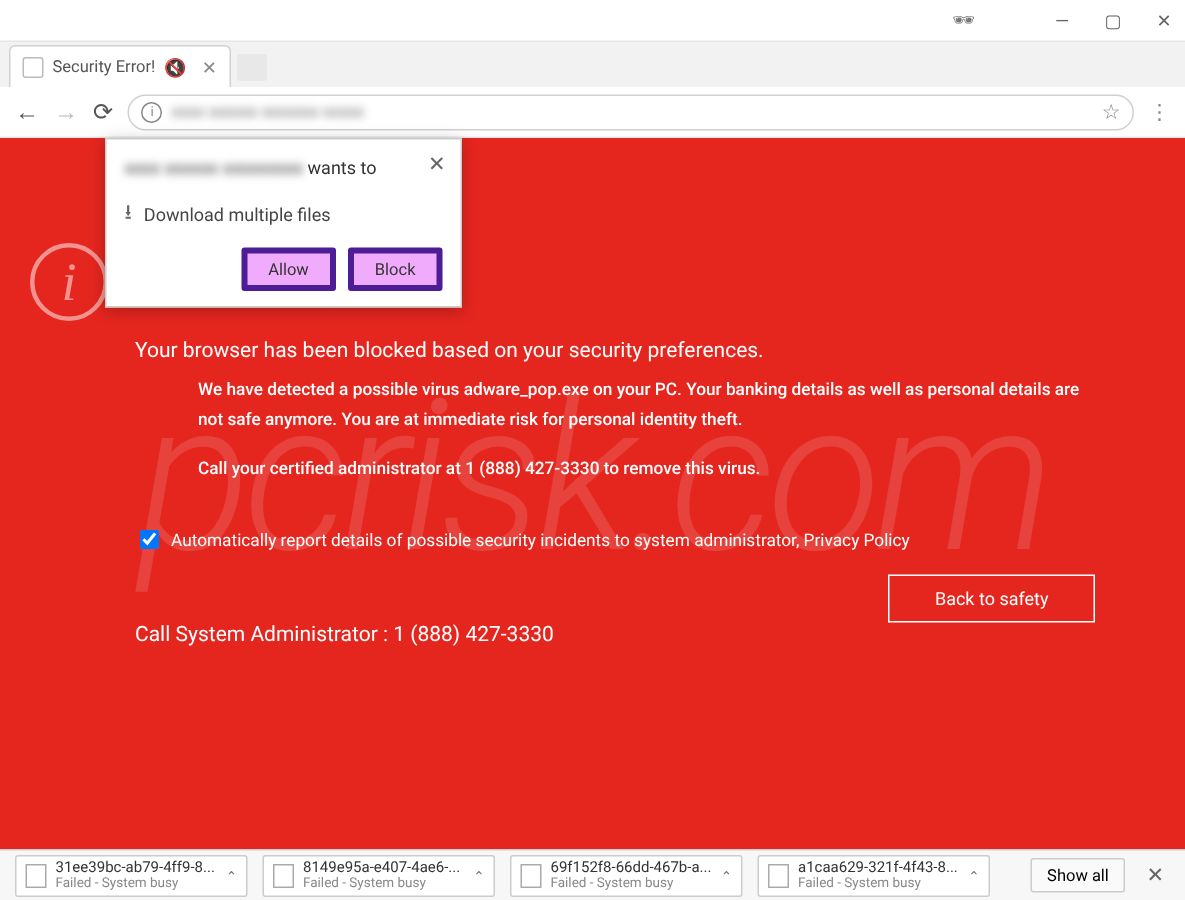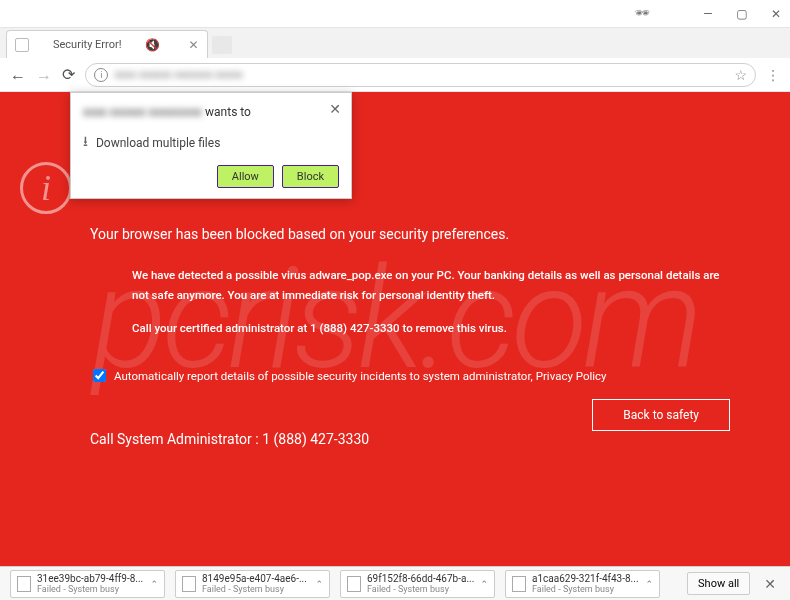--- a/index.html
+++ b/index.html
@@ -5,21 +5,21 @@
 * { margin: 0; padding: 0; box-sizing: border-box; font-family: -apple-system, "Segoe UI", Roboto, Arial, sans-serif; }
 body { width: 790px; height: 600px; background: #fff; overflow: hidden; position: relative; }
 
 
 .titlebar { height: 28px; background: #fff; display: flex; align-items: center; justify-content: flex-end; padding: 0 8px; gap: 18px; border-bottom: 1px solid #e5e5e5; }
 .titlebar .wbtn { width: 12px; height: 12px; display: flex; align-items: center; justify-content: center; color: #666; font-size: 12px; cursor: pointer; }
 .wctrl { display: flex; gap: 22px; align-items: center; }
 
 
 .tabstrip { height: 30px; background: #f2f2f2; display: flex; align-items: flex-end; padding-left: 6px; position: relative; }
-.tab { background: #fff; height: 28px; min-width: 130px; border: 1px solid #d0d0d0; border-bottom: none; border-radius: 4px 4px 0 0; display: flex; align-items: center; padding: 0 8px; gap: 24px; position: relative; }
+.tab { background: #fff; height: 28px; min-width: 130px; border: 1px solid #d0d0d0; border-bottom: none; border-radius: 4px 4px 0 0; display: flex; align-items: center; padding: 0 8px; gap: 6px; position: relative; }
 .tab .fav { width: 14px; height: 14px; border: 1px solid #bbb; border-radius: 2px; }
 .tab .title { font-size: 11px; color: #555; white-space: nowrap; }
 .tab .mute { font-size: 12px; color: #888; }
 .tab .close { font-size: 12px; color: #888; margin-left: 4px; }
 .newtab { width: 20px; height: 18px; background: #e8e8e8; margin-left: 4px; margin-bottom: 4px; border-radius: 2px; }
 
 
 .toolbar { height: 34px; background: #fff; border-bottom: 1px solid #e5e5e5; display: flex; align-items: center; padding: 0 10px; gap: 10px; }
 .nav-arrow { color: #bbb; font-size: 16px; }
 .nav-arrow.enabled { color: #555; }
@@ -28,37 +28,37 @@
 .omnibox .url { flex: 1; height: 14px; filter: blur(3px); font-size: 11px; color: #666; overflow: hidden; }
 .star { color: #888; font-size: 14px; }
 .menu-icon { color: #888; font-size: 14px; }
 
 
 .content { position: absolute; top: 92px; left: 0; right: 0; bottom: 34px; background: #e5261f; color: #fff; overflow: hidden; }
 .watermark { position: absolute; top: 40px; right: 0; left: 0; bottom: 0; pointer-events: none; display: flex; align-items: center; justify-content: center; }
 .watermark-text { font-size: 140px; font-weight: 300; color: rgba(255,255,255,0.13); font-style: italic; letter-spacing: -5px; transform: translateY(-30px); }
 .page-inner { position: relative; padding: 30px 60px 20px 90px; }
 h1 { font-size: 26px; font-weight: 500; margin: 50px 0 24px 0; }
-.subtitle { font-size: 14px; margin-bottom: 24px; }
+.subtitle { font-size: 14px; margin-bottom: 8px; }
 .body-text { font-size: 11.5px; line-height: 1.7; margin-bottom: 14px; font-weight: 500; margin-left: 42px; }
 .checkbox-row { display: flex; align-items: center; gap: 8px; font-size: 11.5px; margin: 30px 0 16px 3px; }
 .checkbox-row input { width: 13px; height: 13px; }
 .safety-btn { float: right; border: 1px solid #fff; background: transparent; color: #fff; padding: 8px 30px; font-size: 12px; cursor: pointer; margin-right: 0; }
 .admin { font-size: 14px; margin-top: 30px; clear: both; }
 .info-circle { position: absolute; top: 70px; left: 20px; width: 52px; height: 52px; border: 3px solid rgba(255,255,255,0.5); border-radius: 50%; display: flex; align-items: center; justify-content: center; font-size: 36px; color: rgba(255,255,255,0.5); font-family: Georgia, serif; font-style: italic; }
 
 
-.perm-popup { position: absolute; top: 92px; left: 70px; width: 282px; background: #fff; color: #333; border: 1px solid #ccc; box-shadow: 0 2px 10px rgba(0,0,0,0.25); z-index: 50; padding-bottom: 10px; }
+.perm-popup { position: absolute; top: 92px; left: 70px; width: 238px; background: #fff; color: #333; border: 1px solid #ccc; box-shadow: 0 2px 10px rgba(0,0,0,0.25); z-index: 50; padding-bottom: 10px; }
 .perm-head { padding: 12px 12px 8px 12px; font-size: 12px; position: relative; }
 .perm-head .blurred { filter: blur(3px); }
 .perm-close { position: absolute; top: 8px; right: 10px; font-size: 14px; color: #666; cursor: pointer; }
 .perm-body { padding: 4px 12px 10px 12px; display: flex; align-items: center; gap: 8px; font-size: 12px; color: #444; }
 .perm-body .dl-icon { font-size: 14px; color: #666; }
 .perm-buttons { display: flex; justify-content: flex-end; gap: 8px; padding: 0 12px; }
-.perm-buttons button { font-size: 11px; padding: 4px 14px; background: #bef264; border: 1px solid #4c1d95; border-radius: 2px; color: #333; cursor: pointer; }
+.perm-buttons button { font-size: 11px; padding: 4px 14px; background: #f0abfc; border: 4px solid #4c1d95; border-radius: 2px; color: #333; cursor: pointer; }
 
 
 .dl-bar { position: absolute; bottom: 0; left: 0; right: 0; height: 34px; background: #f7f7f7; border-top: 1px solid #d0d0d0; display: flex; align-items: center; padding: 0 10px; gap: 10px; }
 .dl-item { width: 155px; height: 28px; background: #fff; border: 1px solid #ccc; border-radius: 2px; display: flex; flex-direction: column; justify-content: center; padding: 0 6px 0 26px; position: relative; cursor: pointer; }
 .dl-item .fname { font-size: 10px; color: #333; white-space: nowrap; overflow: hidden; text-overflow: ellipsis; }
 .dl-item .status { font-size: 9px; color: #888; }
 .dl-item .chev { position: absolute; right: 6px; top: 8px; font-size: 9px; color: #777; }
 .dl-item .ficon { position: absolute; left: 6px; top: 5px; width: 14px; height: 16px; border: 1px solid #aaa; background: #fff; }
 .show-all { margin-left: auto; font-size: 11px; padding: 4px 10px; background: #fafafa; border: 1px solid #ccc; border-radius: 2px; cursor: pointer; }
 .dl-close { font-size: 14px; color: #666; padding: 0 4px; cursor: pointer; }

